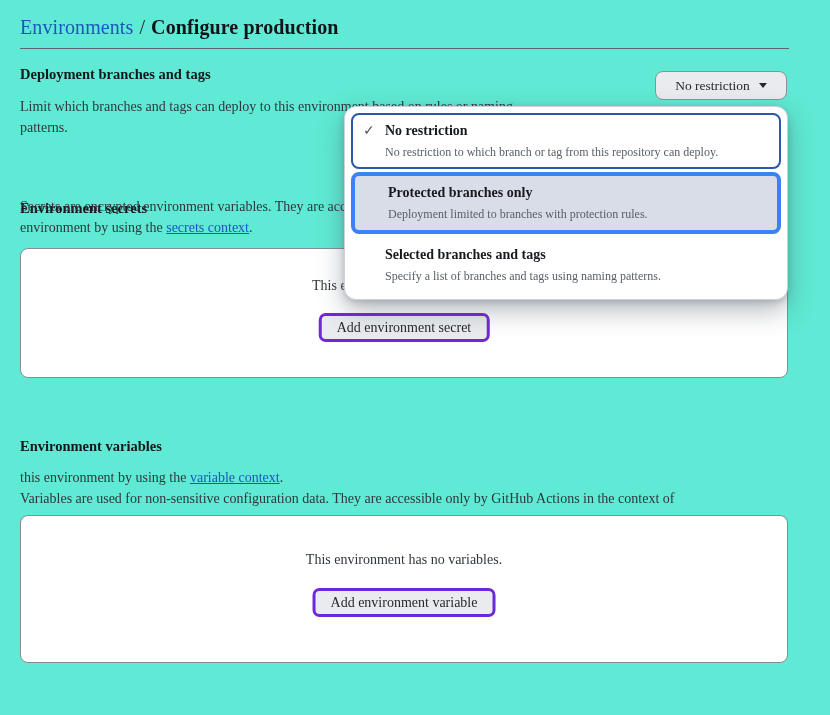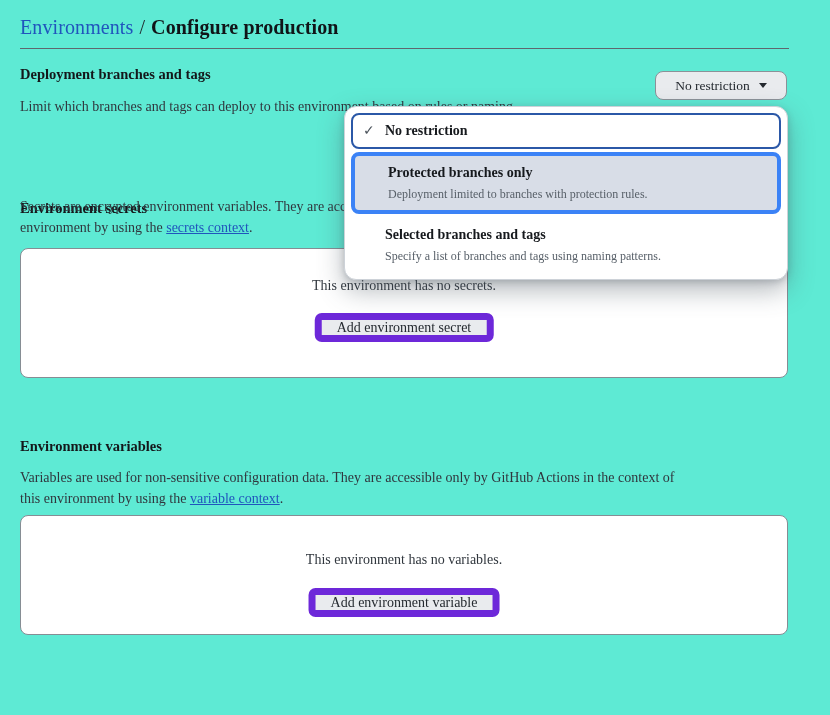--- a/index.html
+++ b/index.html
@@ -47,28 +47,28 @@
   .dd-desc { font-size:12px; line-height:17px; margin-top:3px; color:#586069; white-space:nowrap; }
 
   
   .sec-heading { top:165px;margin-top:35px; }
   .sec-desc { top:196px; }
   .empty-box {
     position:absolute; left:20px; width:768px;
     border:1px solid #868d94; border-radius:8px; background:#fff;
   }
   .secrets-box { top:248px; height:130px; }
-  .vars-box { top:515px; height:120px; }
+  .vars-box { top:515px; height:148px; }
   .empty-text { position:absolute; width:100%; text-align:center; font-size:14px; color:#30363d; }
   .secrets-box .empty-text { top:29px; }
   .vars-box .empty-text { top:36px; }
   .add-btn {
     position:absolute; left:50%; transform:translateX(-50%); height:29px;
     display:flex; align-items:center; padding:0 15px;
-    background:#e9ebee; border:7px solid #6d28d9; border-radius:7px;
+    background:#e9ebee; border:3px solid #6d28d9; border-radius:7px;
     font-size:14px; font-weight:500; color:#24292f; cursor:pointer; white-space:nowrap;
   }
   .secrets-box .add-btn { top:64px; }
   .vars-box .add-btn { top:72px; }
 
   .vars-heading { top:438px; }
   .vars-desc { top:467px; }
 </style>
 </head>
 <body>
@@ -76,32 +76,34 @@
 <div class="page">
 
   <div class="breadcrumb">
     <span class="crumb-link">Environments</span><span class="crumb-sep">/</span><span class="crumb-current">Configure production</span>
   </div>
   <div class="header-rule"></div>
 
   <div class="section-heading dep-heading">Deployment branches and tags</div>
   <div class="para dep-desc">
     <div>Limit which branches and tags can deploy to this environment based on rules or naming</div>
+    <div>patterns.</div>
   </div>
 
   <div class="select-btn">
     <span>No restriction</span>
     <span class="caret-down"></span>
   </div>
 
   <div class="dropdown">
     <div class="dd-item selected">
       <span class="dd-check-col">✓</span>
       <span>
         <div class="dd-title">No restriction</div>
+        <div class="dd-desc">No restriction to which branch or tag from this repository can deploy.</div>
       </span>
     </div>
     <div class="dd-item hovered">
       <span class="dd-check-col"></span>
       <span>
         <div class="dd-title">Protected branches only</div>
         <div class="dd-desc">Deployment limited to branches with protection rules.</div>
       </span>
     </div>
     <div class="dd-item">
@@ -118,21 +120,21 @@
     <div>Secrets are encrypted environment variables. They are accessible only by GitHub Actions in the context of this</div>
     <div><span>environment by using the </span><a>secrets context</a><span>.</span></div>
   </div>
   <div class="empty-box secrets-box">
     <div class="empty-text">This environment has no secrets.</div>
     <div class="add-btn">Add environment secret</div>
   </div>
 
   <div class="section-heading vars-heading">Environment variables</div>
   <div class="para vars-desc">
+    <div><span>this environment by using the </span><a>variable context</a><span>.</span></div>
     <div>Variables are used for non-sensitive configuration data. They are accessible only by GitHub Actions in the context of</div>
-    <div><span>this environment by using the </span><a>variable context</a><span>.</span></div>
   </div>
   <div class="empty-box vars-box">
     <div class="empty-text">This environment has no variables.</div>
     <div class="add-btn">Add environment variable</div>
   </div>
 
 </div>
 
 </body></html>

